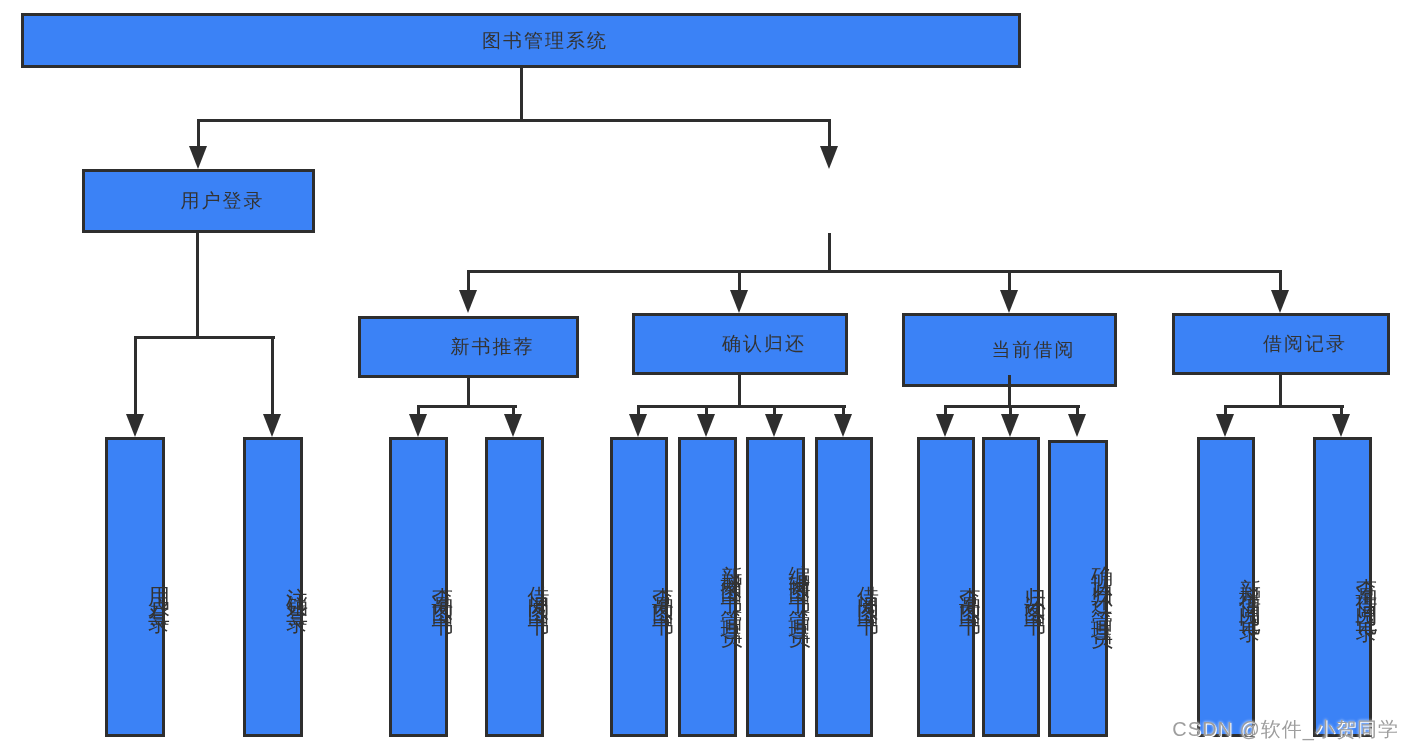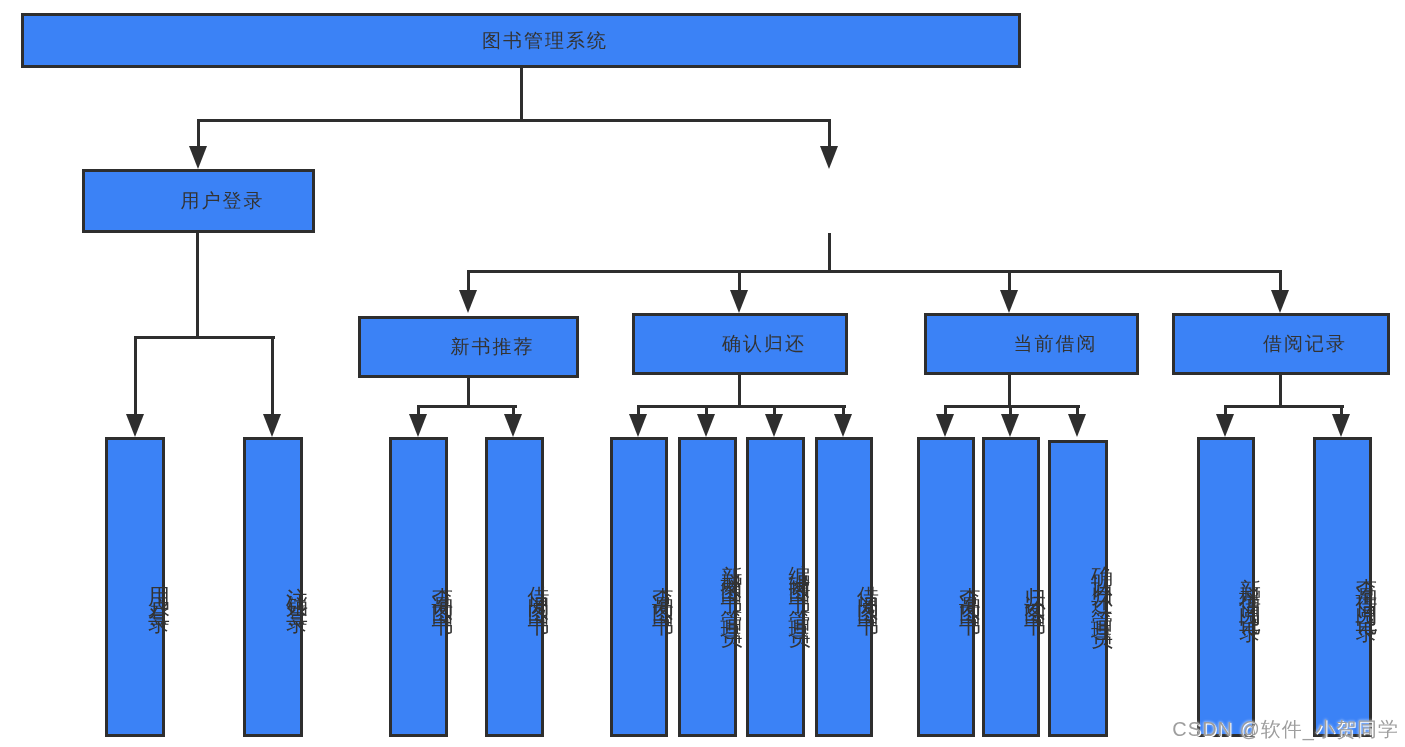--- a/index.html
+++ b/index.html
@@ -67,21 +67,21 @@
   <div class="arrow" style="left:1000px;top:290px"></div>
   <div class="line" style="left:1279px;top:270px;width:3px;height:24px"></div>
   <div class="arrow" style="left:1271px;top:290px"></div>
 
   <div class="box h-box" style="left:358px;top:316px;width:221px;height:62px">
     <span>新书推荐</span>
   </div>
   <div class="box h-box" style="left:632px;top:313px;width:216px;height:62px">
     <span>确认归还</span>
   </div>
-  <div class="box h-box" style="left:924px;top:313px;width:215px;height:62px">
+  <div class="box h-box" style="left:902px;top:313px;width:215px;height:74px">
     <span>当前借阅</span>
   </div>
   <div class="box h-box" style="left:1172px;top:313px;width:218px;height:62px">
     <span>借阅记录</span>
   </div>
 
   <div class="line" style="left:467px;top:375px;width:3px;height:33px"></div>
   <div class="line" style="left:418px;top:405px;width:99px;height:3px"></div>
   <div class="line" style="left:417px;top:405px;width:3px;height:14px"></div>
   <div class="arrow" style="left:409px;top:414px"></div>

